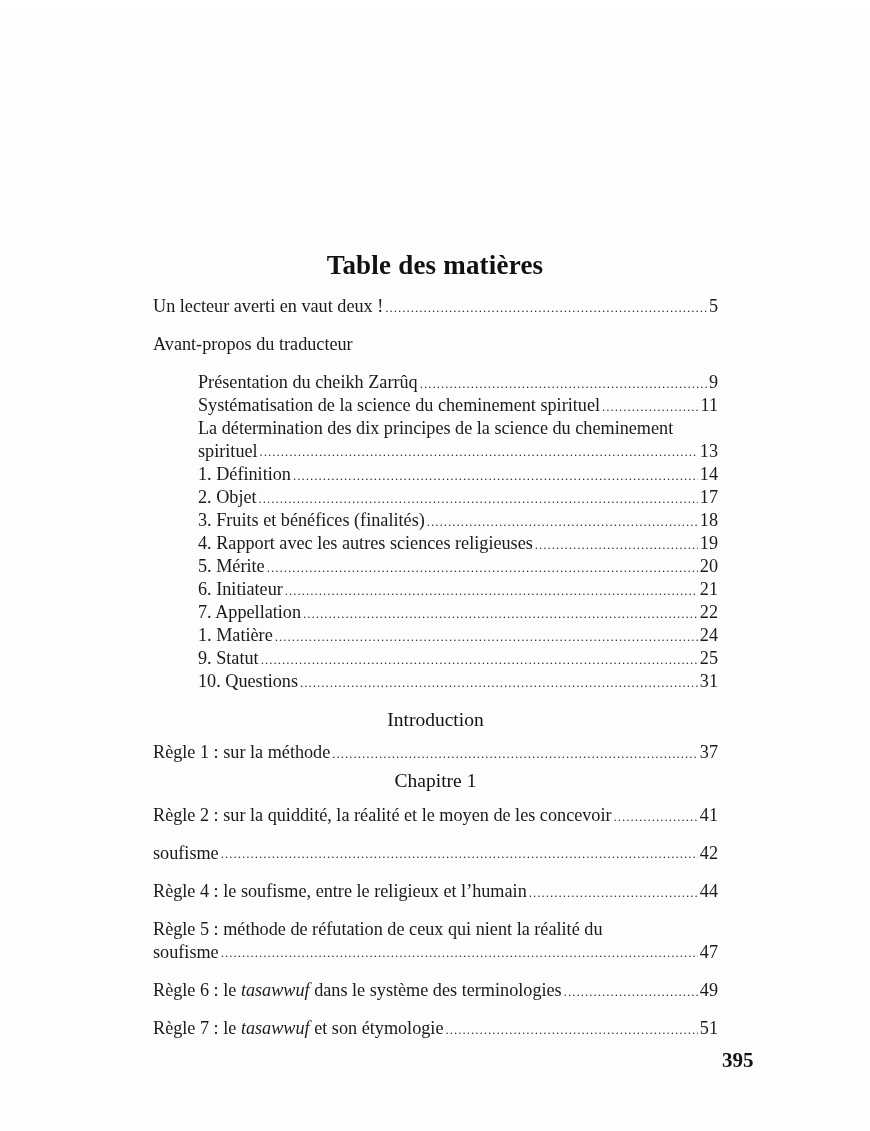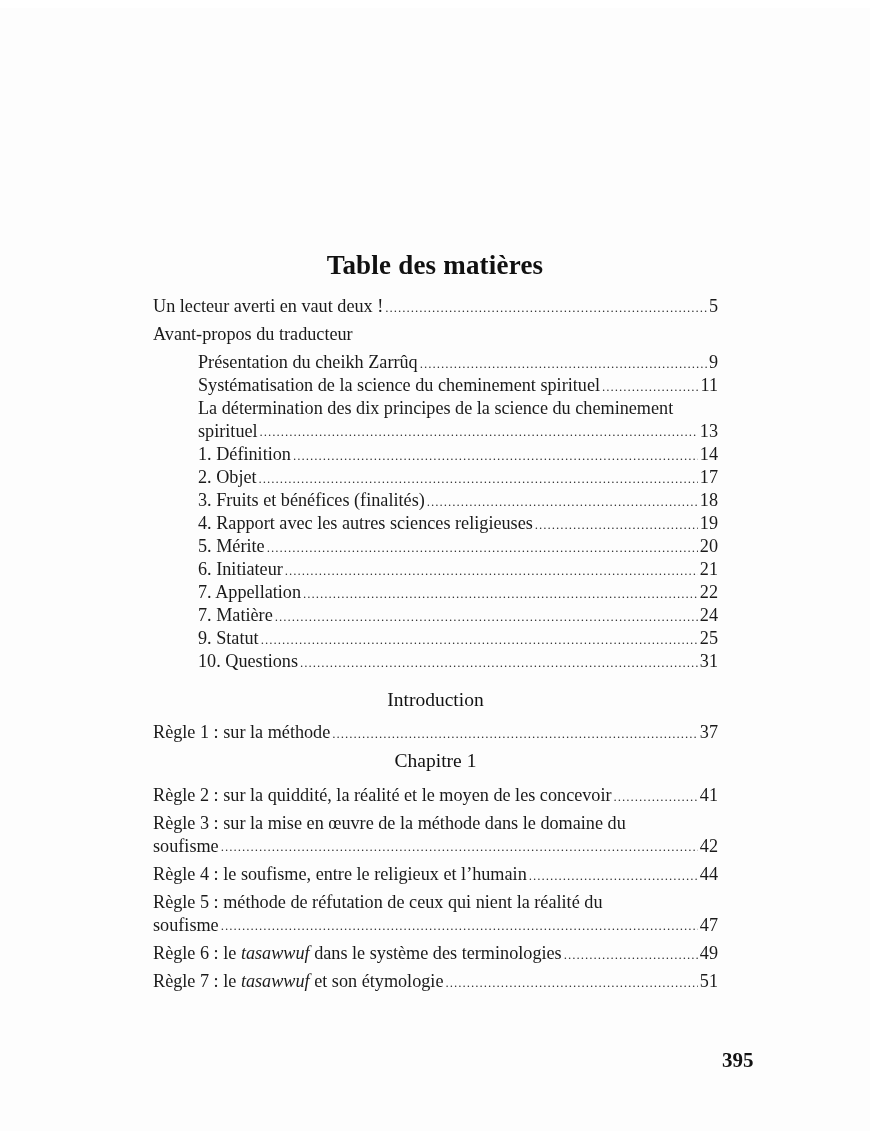--- a/index.html
+++ b/index.html
@@ -58,21 +58,21 @@
       overflow: hidden;
       margin: 0 2px;
       color: #333;
       letter-spacing: 1px;
       font-size: 13px;
     }
     .row .dots::before {
       content: "........................................................................................................................................................................................................";
     }
     .row .pg { flex: 0 0 auto; text-align: right; }
-    .gap-top { margin-top: 5px; }
+    .gap-top { margin-top: 15px; }
     .cont {
       display: flex;
       align-items: flex-start;
       height: 23px;
       line-height: 23px;
       white-space: nowrap;
     }
     .section-heading {
       text-align: center;
       font-weight: normal;
@@ -157,21 +157,21 @@
       <span class="lbl">6. Initiateur</span>
       <span class="dots"></span>
       <span class="pg">21</span>
     </div>
     <div class="row indent">
       <span class="lbl">7. Appellation</span>
       <span class="dots"></span>
       <span class="pg">22</span>
     </div>
     <div class="row indent">
-      <span class="lbl">7. Matière</span>
+      <span class="lbl">1. Matière</span>
       <span class="dots"></span>
       <span class="pg">24</span>
     </div>
     <div class="row indent">
       <span class="lbl">9. Statut</span>
       <span class="dots"></span>
       <span class="pg">25</span>
     </div>
     <div class="row indent">
       <span class="lbl">10. Questions</span>
@@ -186,21 +186,20 @@
       <span class="pg">37</span>
     </div>
 
     <div class="section-heading sh-chap">Chapitre 1</div>
     <div class="row">
       <span class="lbl">Règle 2 : sur la quiddité, la réalité et le moyen de les concevoir</span>
       <span class="dots"></span>
       <span class="pg">41</span>
     </div>
     <div class="row wrap gap-top">
-      <div>Règle 3 : sur la mise en œuvre de la méthode dans le domaine du</div>
       <div class="cont">
         <span class="lbl">soufisme</span>
         <span class="dots" style="flex:1 1 auto;overflow:hidden;margin:0 2px;letter-spacing:1px;font-size:13px;color:#333;"></span>
         <span class="pg">42</span>
       </div>
     </div>
     <div class="row gap-top">
       <span class="lbl">Règle 4 : le soufisme, entre le religieux et l’humain</span>
       <span class="dots"></span>
       <span class="pg">44</span>

